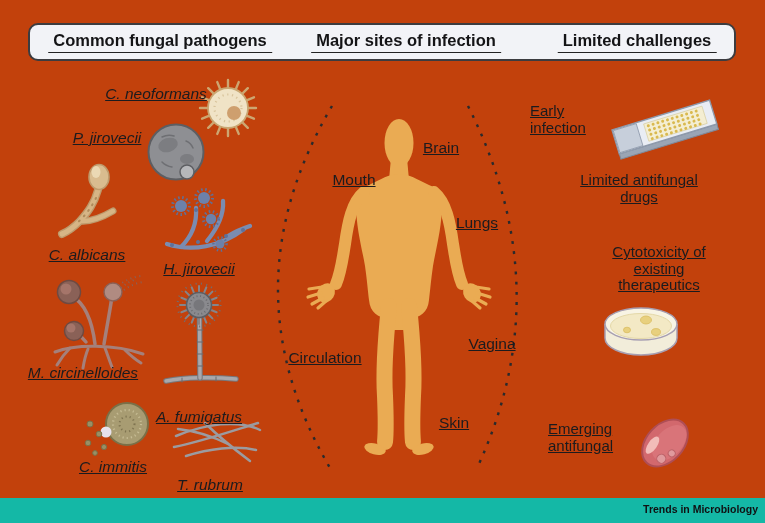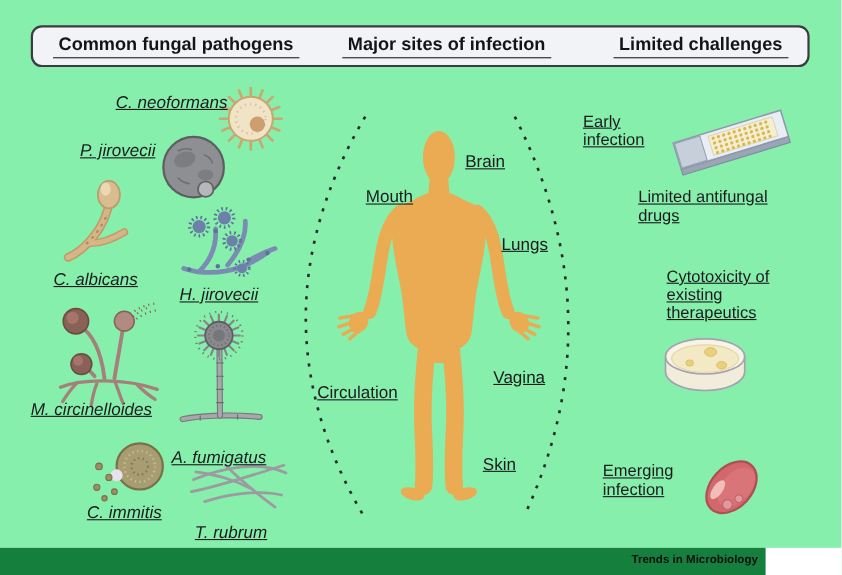--- a/index.html
+++ b/index.html
@@ -1,28 +1,28 @@
 <!DOCTYPE html>
 <html><head>
 <meta charset="utf-8">
 <style>
   html,body{margin:0;padding:0;background:#fff;}
   #figure{position:relative;width:765px;height:523px;background:#ffffff;overflow:hidden;
           font-family:"Liberation Sans",sans-serif;-webkit-font-smoothing:antialiased;}
-  .canvas{position:absolute;left:0;top:0;width:765px;height:498px;background:#86efac;}
+  .canvas{position:absolute;left:0;top:0;width:765px;height:498px;background:#c2410c;}
   .header-box{position:absolute;left:28px;top:23px;width:708px;height:38px;box-sizing:border-box;
               background:#F2F3F7;border:2px solid #3c3c40;border-radius:10px;}
   .hdr{position:absolute;top:31px;transform:translateX(-50%);font-size:16.5px;font-weight:600;
        color:#141416;white-space:nowrap;border-bottom:1.7px solid #222;padding:0 5px 2px 5px;}
   .lbl{position:absolute;color:#1b1b1e;white-space:nowrap;text-decoration:underline;}
   .species{font-style:italic;font-size:15.5px;font-weight:500;transform:translateX(-50%);}
   .site{font-size:15.5px;font-weight:500;transform:translateX(-50%);margin-top:25px;}
   .chal{font-size:15px;font-weight:500;line-height:16.5px;white-space:pre-line;}
-  .chal.center{transform:translateX(-50%);text-align:left;}
-  .footer{position:absolute;left:0;top:498px;width:696px;height:25px;background:#15803d;}
+  .chal.center{transform:translateX(-50%);text-align:center;}
+  .footer{position:absolute;left:0;top:498px;width:765px;height:25px;background:#14b8a6;}
   .journal{position:absolute;right:7px;top:5px;font-size:10.5px;font-weight:700;color:#101012;}
   svg.art{position:absolute;left:0;top:0;}
 </style>
 </head>
 <body>
 
 <div id="figure">
   <div class="canvas">
 
     <div class="header-box"></div>
@@ -268,29 +268,29 @@
     <div class="lbl species" style="left:199px;top:260px">H. jirovecii</div>
     <div class="lbl species" style="left:83px;top:364px">M. circinelloides</div>
     <div class="lbl species" style="left:199px;top:408px">A. fumigatus</div>
     <div class="lbl species" style="left:113px;top:458px">C. immitis</div>
     <div class="lbl species" style="left:210px;top:476px">T. rubrum</div>
 
     <div class="lbl site" style="left:441px;top:114px">Brain</div>
     <div class="lbl site" style="left:354px;top:146px">Mouth</div>
     <div class="lbl site" style="left:477px;top:189px">Lungs</div>
     <div class="lbl site" style="left:325px;top:324px">Circulation</div>
-    <div class="lbl site" style="left:472px;top:310px">Vagina</div>
+    <div class="lbl site" style="left:492px;top:310px">Vagina</div>
     <div class="lbl site" style="left:454px;top:389px">Skin</div>
 
     <div class="lbl chal" style="left:530px;top:103px">Early
 infection</div>
     <div class="lbl chal center" style="left:639px;top:172px">Limited antifungal
 drugs</div>
     <div class="lbl chal center" style="left:659px;top:244px">Cytotoxicity of existing
 therapeutics</div>
     <div class="lbl chal" style="left:548px;top:421px">Emerging
-infection</div>
+antifungal</div>
   </div>
 
   <div class="footer">
     <span class="journal">Trends in Microbiology</span>
   </div>
 </div>
 
 </body></html>

